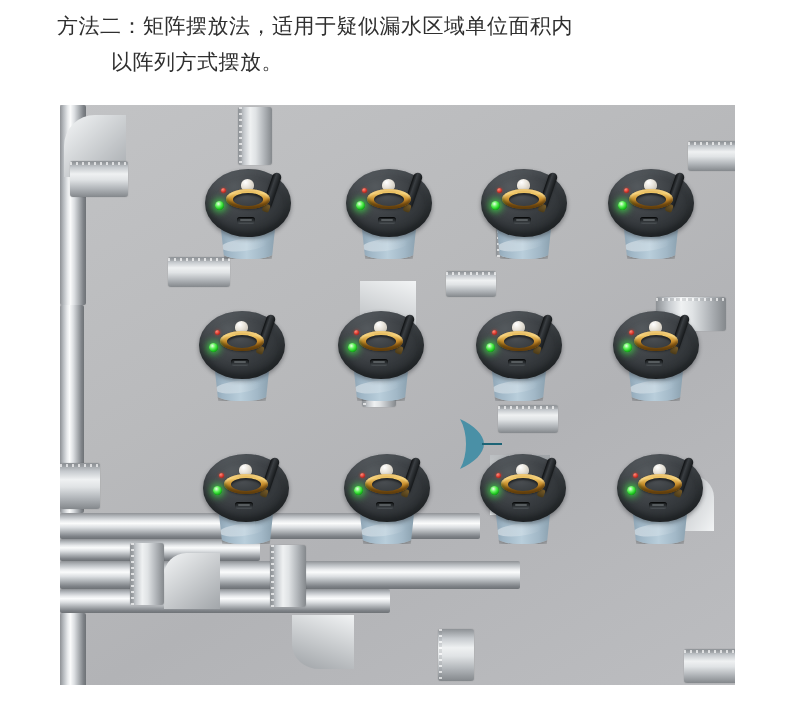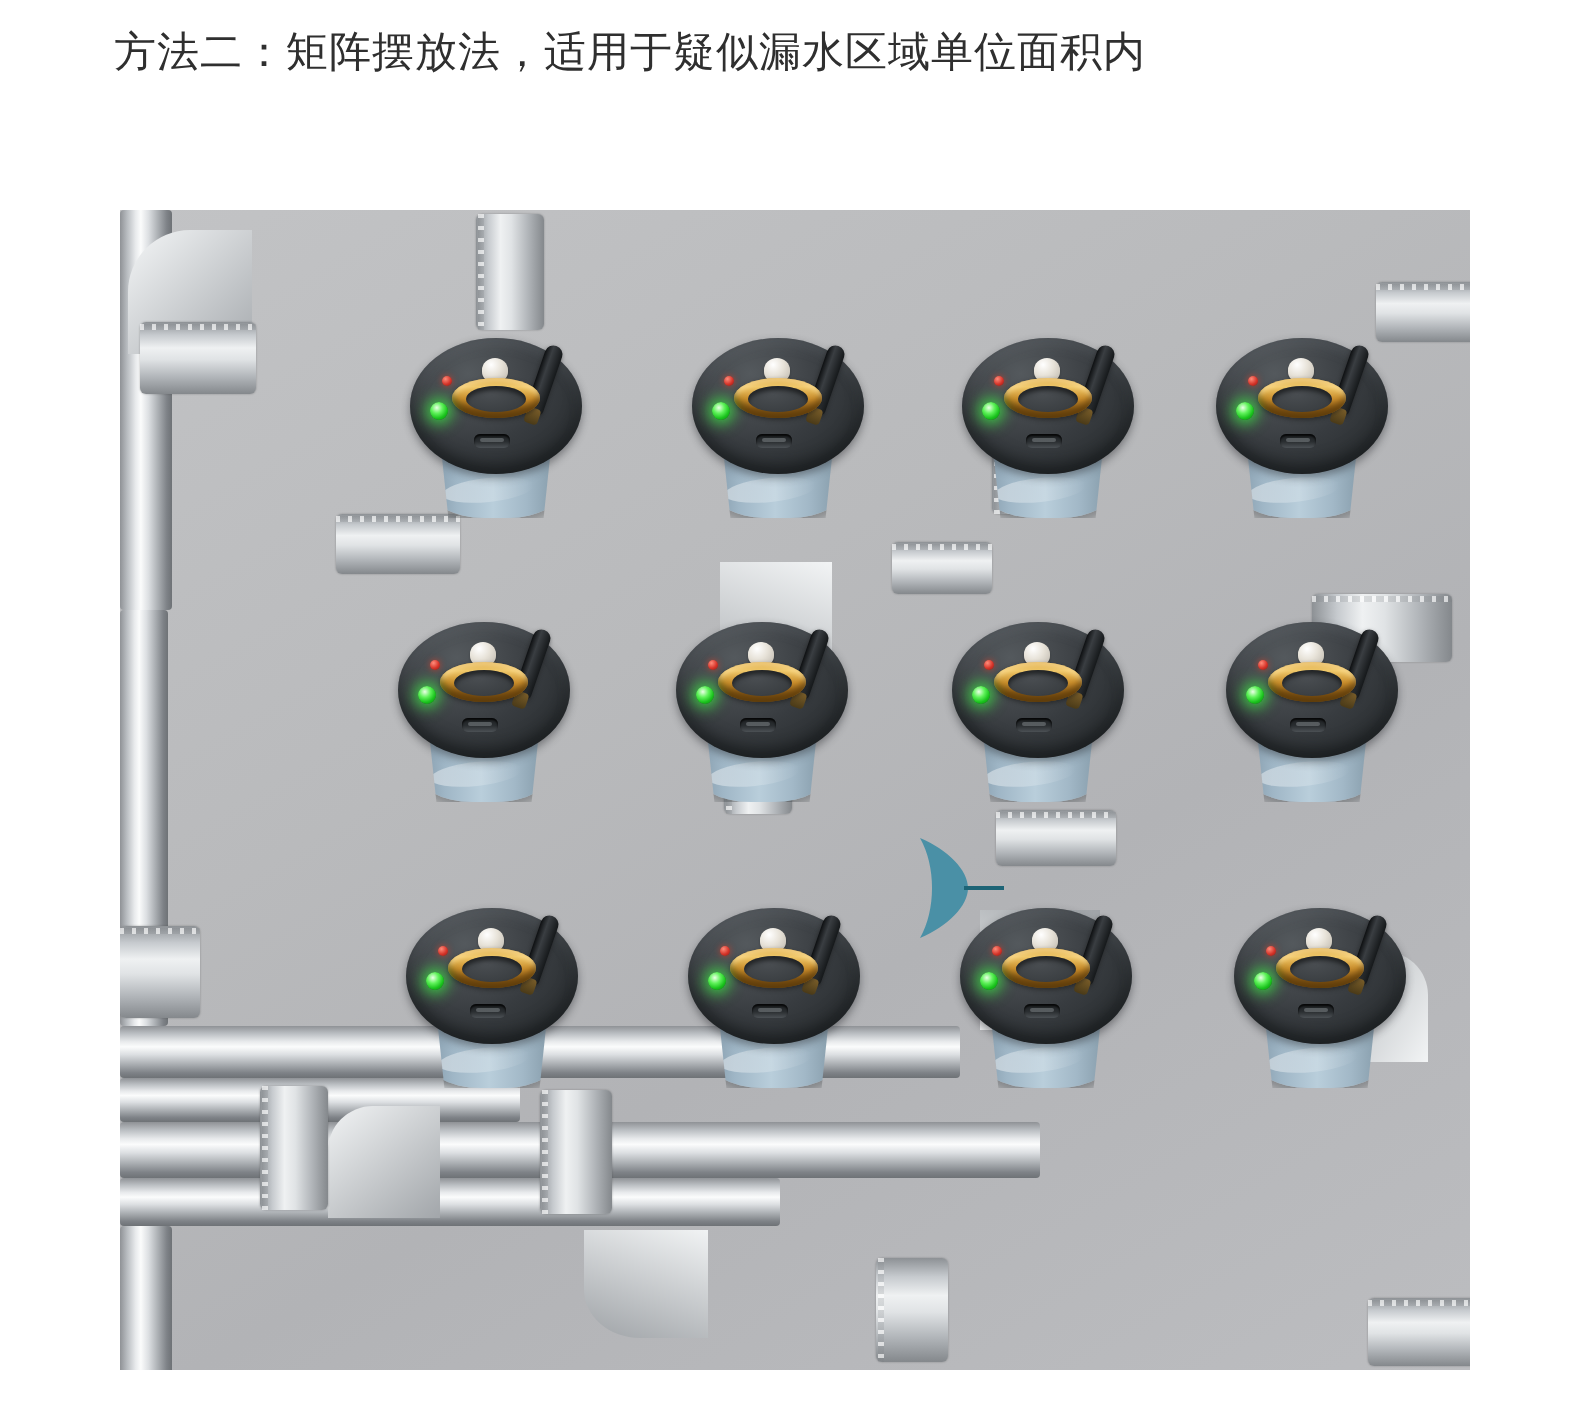--- a/index.html
+++ b/index.html
@@ -265,20 +265,21 @@
     background: #6b7074;
     border-radius: 1px;
     opacity: .7;
   }
 </style>
 </head>
 <body>
 
 <div id="caption-block">
   <div class="caption-line" id="caption-line-1">方法二：矩阵摆放法，适用于疑似漏水区域单位面积内</div>
+  <div class="caption-line" id="caption-line-2">以阵列方式摆放。</div>
 </div>
 
 <div id="illustration">
 
   <div>
 
     <div class="pipe-v" style="left:6px; top:46px; width:26px; height:200px;"></div>
     <div class="pipe-v" style="left:38px; top:46px; width:24px; height:208px;"></div>
     <div class="pipe-h" style="left:18px; top:12px; width:420px; height:26px;"></div>
     <div class="pipe-h" style="left:18px; top:42px; width:200px; height:22px;"></div>

